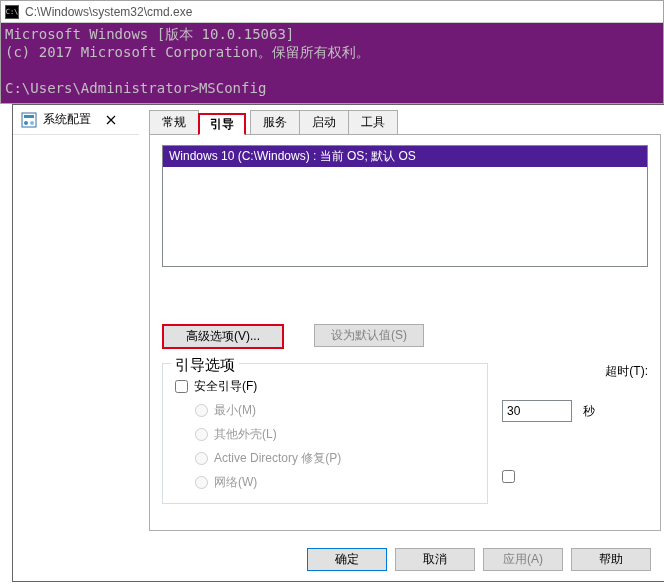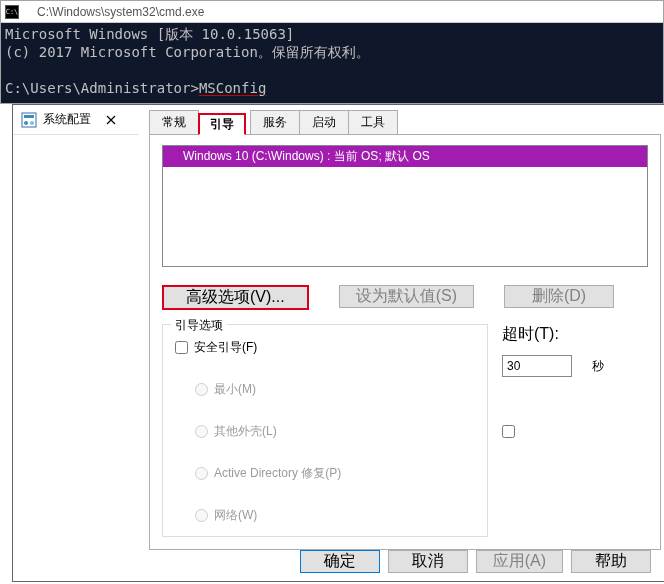--- a/index.html
+++ b/index.html
@@ -2,62 +2,62 @@
 <html><head>
 <meta charset="utf-8">
 <style>
 * { box-sizing: border-box; margin: 0; padding: 0; }
 body { font-family: "Segoe UI", "Microsoft YaHei", Tahoma, sans-serif; font-size: 12px; background: #fff; width: 664px; height: 584px; overflow: hidden; }
 
 
 .cmd-window { border: 1px solid #a3a3a3; background: #fff; }
 .cmd-titlebar { height: 22px; background: #fff; display: flex; align-items: center; padding: 0 4px; border-bottom: 1px solid #ccc; gap: 6px; }
 .cmd-icon { width: 14px; height: 14px; background: #000; border: 1px solid #555; display: inline-flex; align-items: center; justify-content: center; color: #ccc; font-size: 7px; font-family: monospace; }
-.cmd-title { font-size: 12px; color: #555; margin-left: 12px; }
-.cmd-body { background: #0f172a; color: #c0c0c0; font-family: "SimSun","NSimSun","Consolas",monospace; font-size: 14px; line-height: 18px; padding: 2px 4px 6px 4px; height: 80px; white-space: pre; }
+.cmd-title { font-size: 12px; color: #555; }
+.cmd-body { background: #701a75; color: #c0c0c0; font-family: "SimSun","NSimSun","Consolas",monospace; font-size: 14px; line-height: 18px; padding: 2px 4px 6px 4px; height: 80px; white-space: pre; }
 .cmd-cmd { color: #c0c0c0; text-decoration: underline; text-decoration-color: #c00; text-underline-offset: 2px; }
 
 
 .dialog { position: absolute; left: 12px; top: 104px; width: 660px; height: 478px; background: #fff; border: 1px solid #646464; display: flex; flex-direction: row; }
 .dialog-titlebar { height: 30px; background: #fff; display: flex; align-items: center; padding: 0 8px; border-bottom: 1px solid #e1e1e1; }
 .dialog-icon { width: 16px; height: 16px; display: inline-flex; align-items: center; justify-content: center; margin-right: 6px; }
 .dialog-title { font-size: 12px; flex: 1; }
 .close-btn { width: 40px; height: 28px; display: flex; align-items: center; justify-content: center; font-size: 14px; font-family: Arial; cursor: default; }
 
 .dialog-content { flex: 1; padding: 6px 10px 10px 10px; display: flex; flex-direction: column; }
 
 .tabs { display: flex; align-items: flex-end; height: 24px; position: relative; }
 .tab { padding: 3px 12px; border: 1px solid #adadad; background: #f0f0f0; margin-right: -1px; font-size: 12px; cursor: default; position: relative; }
 .tab.active { background: #fff; border-bottom: 1px solid #fff; z-index: 2; font-weight: bold; }
 .tab-highlight { border: 2px solid #d9001b; margin-right: 4px; padding: 1px 10px; }
 
 .tab-panel { border: 1px solid #adadad; flex: 1; padding: 10px 12px 12px 12px; display: flex; flex-direction: column; margin-top: -1px; }
 
 .boot-list { border: 1px solid #828790; height: 122px; background: #fff; overflow: hidden; }
-.boot-list .entry { background: #a21caf; color: #fff; padding: 2px 20px; font-size: 12px; }
+.boot-list .entry { background: #4c1d95; color: #fff; padding: 2px 6px; font-size: 12px; }
 
 .adv-row { display: flex; gap: 30px; margin-top: 18px; }
-.btn { height: 23px; border: 1px solid #adadad; background: #e1e1e1; font-size: 16px; padding: 0 16px; cursor: default; display: inline-flex; align-items: center; justify-content: center; min-width: 110px; }
+.btn { height: 23px; border: 1px solid #adadad; background: #e1e1e1; font-size: 12px; padding: 0 16px; cursor: default; display: inline-flex; align-items: center; justify-content: center; min-width: 110px; margin-top: 39px; }
 .btn.disabled { color: #838383; }
 .btn.default { border: 1px solid #0078d7; }
 .btn-highlight { border: 2px solid #d9001b !important; padding: 0 22px; height: 25px; }
 
 .opts-row { display: flex; margin-top: 14px; }
 .fieldset { border: 1px solid #d5dfe5; padding: 8px 12px 12px 12px; position: relative; }
-.fieldset .legend { position: absolute; top: -8px; left: 8px; background: #fff; padding: 0 4px; font-size: 12px; }
+.fieldset .legend { position: absolute; top: -8px; left: 8px; background: #fff; padding: 0 4px; font-size: 15px; }
 .boot-opts { flex: 1; }
 .boot-cols { display: flex; gap: 30px; margin-top: 6px; }
-.col { display: flex; flex-direction: column; gap: 25px; justify-content: center; }
+.col { display: flex; flex-direction: column; gap: 7px; justify-content: center; }
 .chk, .rdo { display: flex; align-items: center; gap: 6px; font-size: 12px; }
 .chk input, .rdo input { width: 13px; height: 13px; }
 .rdo.disabled label, .chk.disabled label { color: #9b9b9b; }
 .indent { margin-left: 20px; }
 .right-col { width: 160px; padding-left: 14px; display: flex; flex-direction: column; }
-.timeout-lbl { font-size: 16px; margin-bottom: 10px; }
-.timeout-row { display: flex; align-items: center; gap: 20px; }
+.timeout-lbl { font-size: 12px; margin-bottom: 20px; text-align: right; }
+.timeout-row { display: flex; align-items: center; gap: 11px; }
 .timeout-input { width: 70px; height: 22px; border: 1px solid #828790; padding: 2px 4px; font-size: 12px; }
 .perm-chk { margin-top: 48px; }
 
 .dialog-footer { height: 40px; display: flex; align-items: flex-end; justify-content: flex-end; gap: 8px; padding: 0 10px; border-top: 0; }
 .dialog-footer .btn { min-width: 80px; }
 </style>
 </head>
 <body>
 
 <div class="cmd-window">
@@ -99,21 +99,20 @@
     </div>
 
     <div class="tab-panel">
       <div class="boot-list">
         <div class="entry">Windows 10 (C:\Windows) : 当前 OS; 默认 OS</div>
       </div>
 
       <div class="adv-row">
         <button class="btn btn-highlight">高级选项(V)...</button>
         <button class="btn disabled">设为默认值(S)</button>
-        <button class="btn disabled">删除(D)</button>
       </div>
 
       <div class="opts-row">
         <div class="fieldset boot-opts">
           <span class="legend">引导选项</span>
           <div class="boot-cols">
             <div class="col">
               <div class="chk">
                   <input type="checkbox" style="">
                   <label>安全引导(F)</label>

